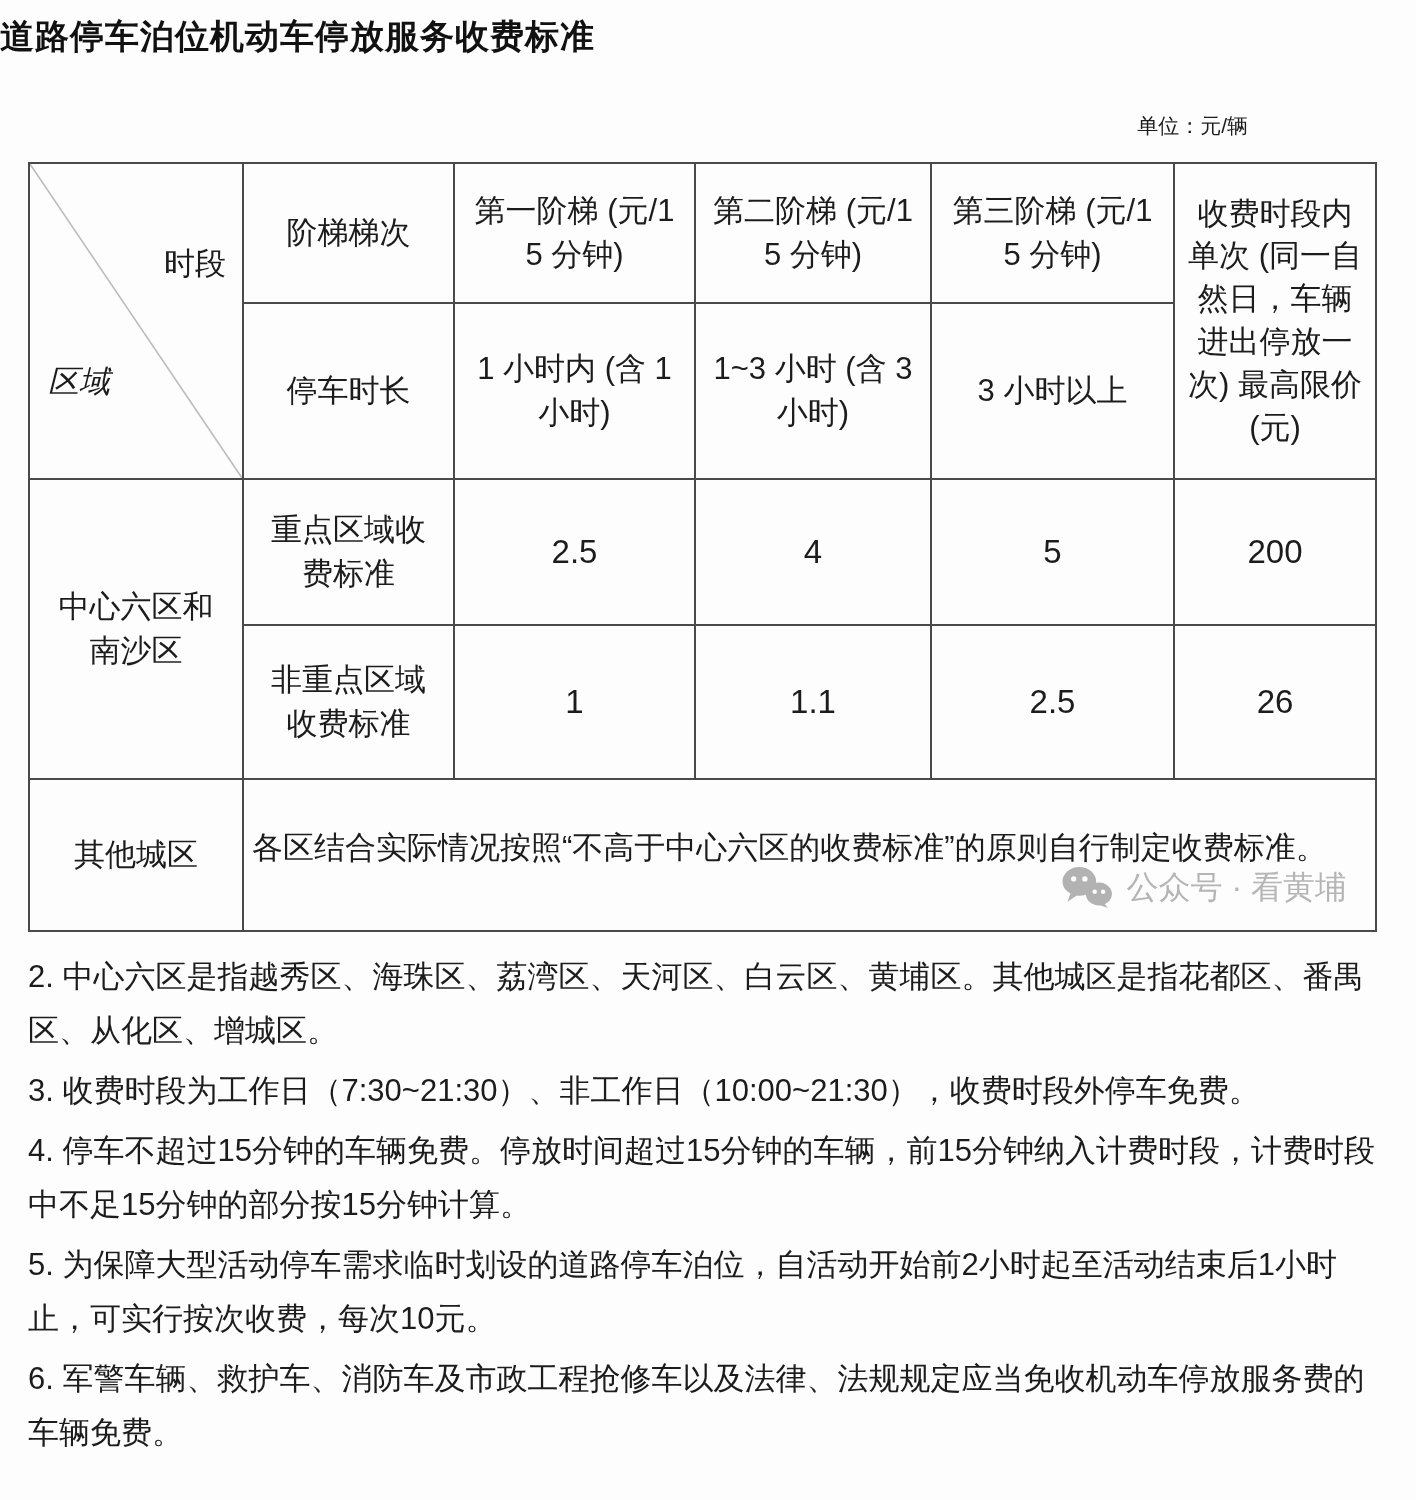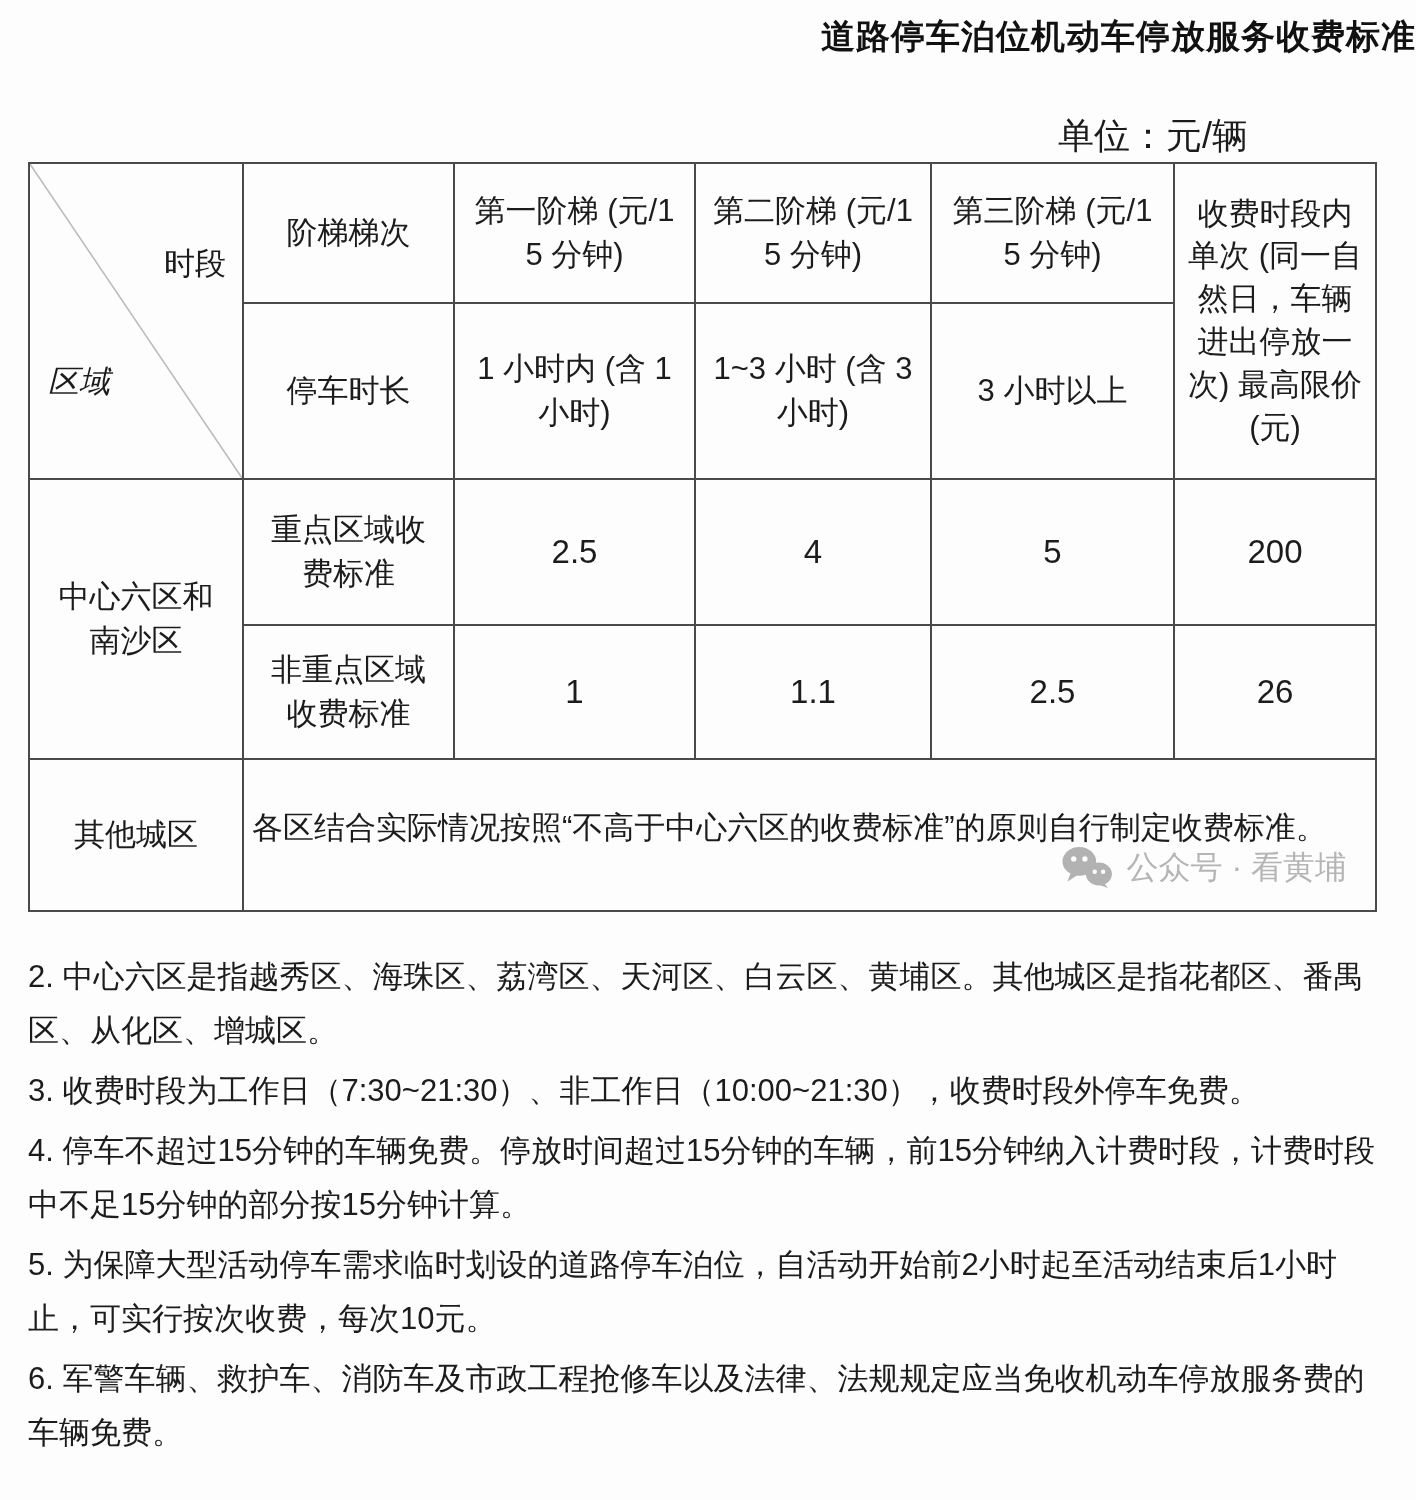--- a/index.html
+++ b/index.html
@@ -7,47 +7,47 @@
     width:1416px;height:1500px;
     background:#fdfdfd;
     color:#1c1c1c;
     font-family:"Liberation Sans","DejaVu Sans",sans-serif;
     position:relative;
     overflow:hidden;
   }
   .page{position:absolute;inset:0;}
   .title{
     position:absolute;top:14px;left:0;width:100%;
-    margin:0;text-align:right;
+    margin:0;text-align:left;
     font-size:34px;font-weight:bold;color:#111;
     letter-spacing:1px;
   }
   .unit{
     position:absolute;top:112px;right:168px;
-    font-size:36px;color:#1c1c1c;
+    font-size:21px;color:#1c1c1c;
   }
   table.fee-table{
     position:absolute;left:28px;top:162px;
     width:1347px;
     border-collapse:collapse;
     table-layout:fixed;
     font-size:31px;color:#1c1c1c;
   }
   .fee-table td{
     border:2px solid #4a4a4a;
     text-align:center;
     vertical-align:middle;
     padding:4px 14px;
     line-height:1.42;
     word-break:break-all;
   }
   tr.r1{height:140px;}
   tr.r2{height:176px;}
   tr.r3{height:146px;}
-  tr.r4{height:134px;}
+  tr.r4{height:154px;}
   tr.r5{height:152px;}
   td.corner{position:relative;padding:0;border-radius:16px;}
   td.corner svg.diag{position:absolute;inset:0;width:100%;height:100%;}
   .corner-time{position:absolute;top:78px;right:16px;}
   .corner-area{position:absolute;top:196px;left:18px;font-style:italic;}
   td.area-cell{padding:4px 22px;}
   td.num{font-size:33px;border-radius:19px;}
   td.maxcol{padding:4px 12px;line-height:1.38;}
   td.other-cell{
     position:relative;

